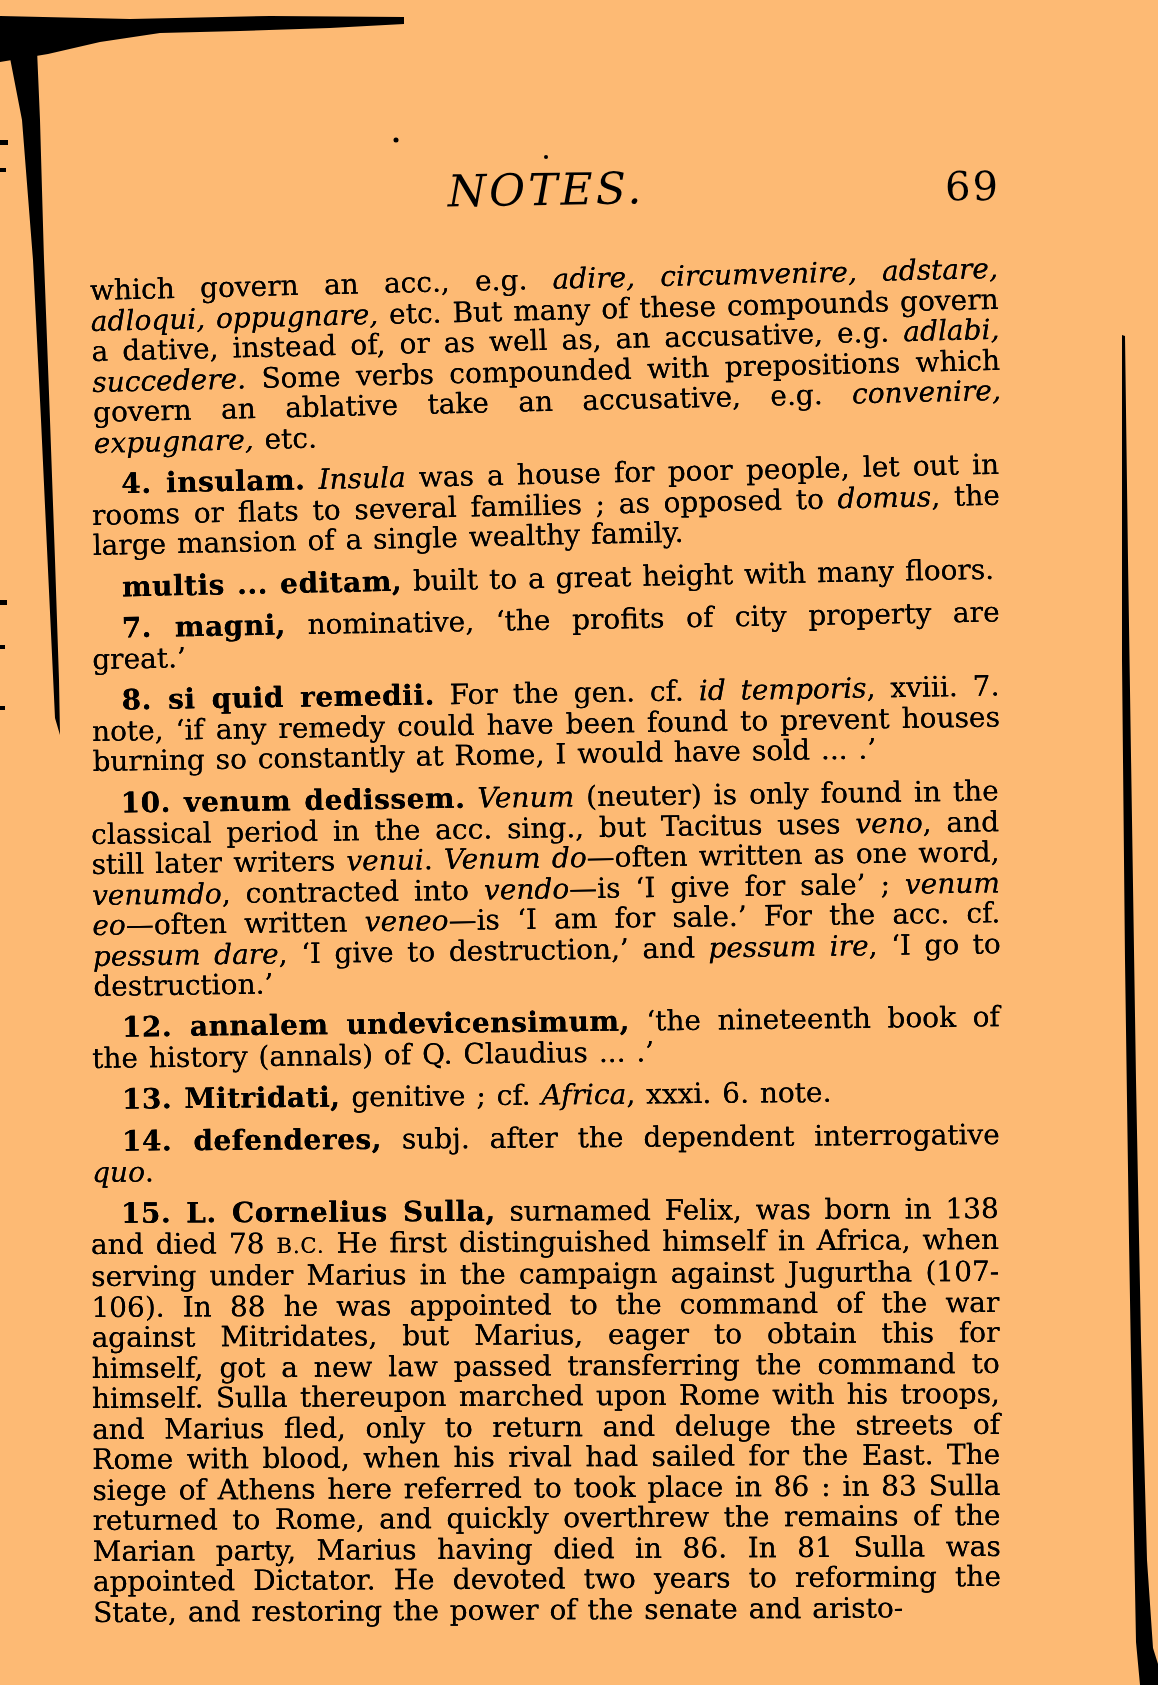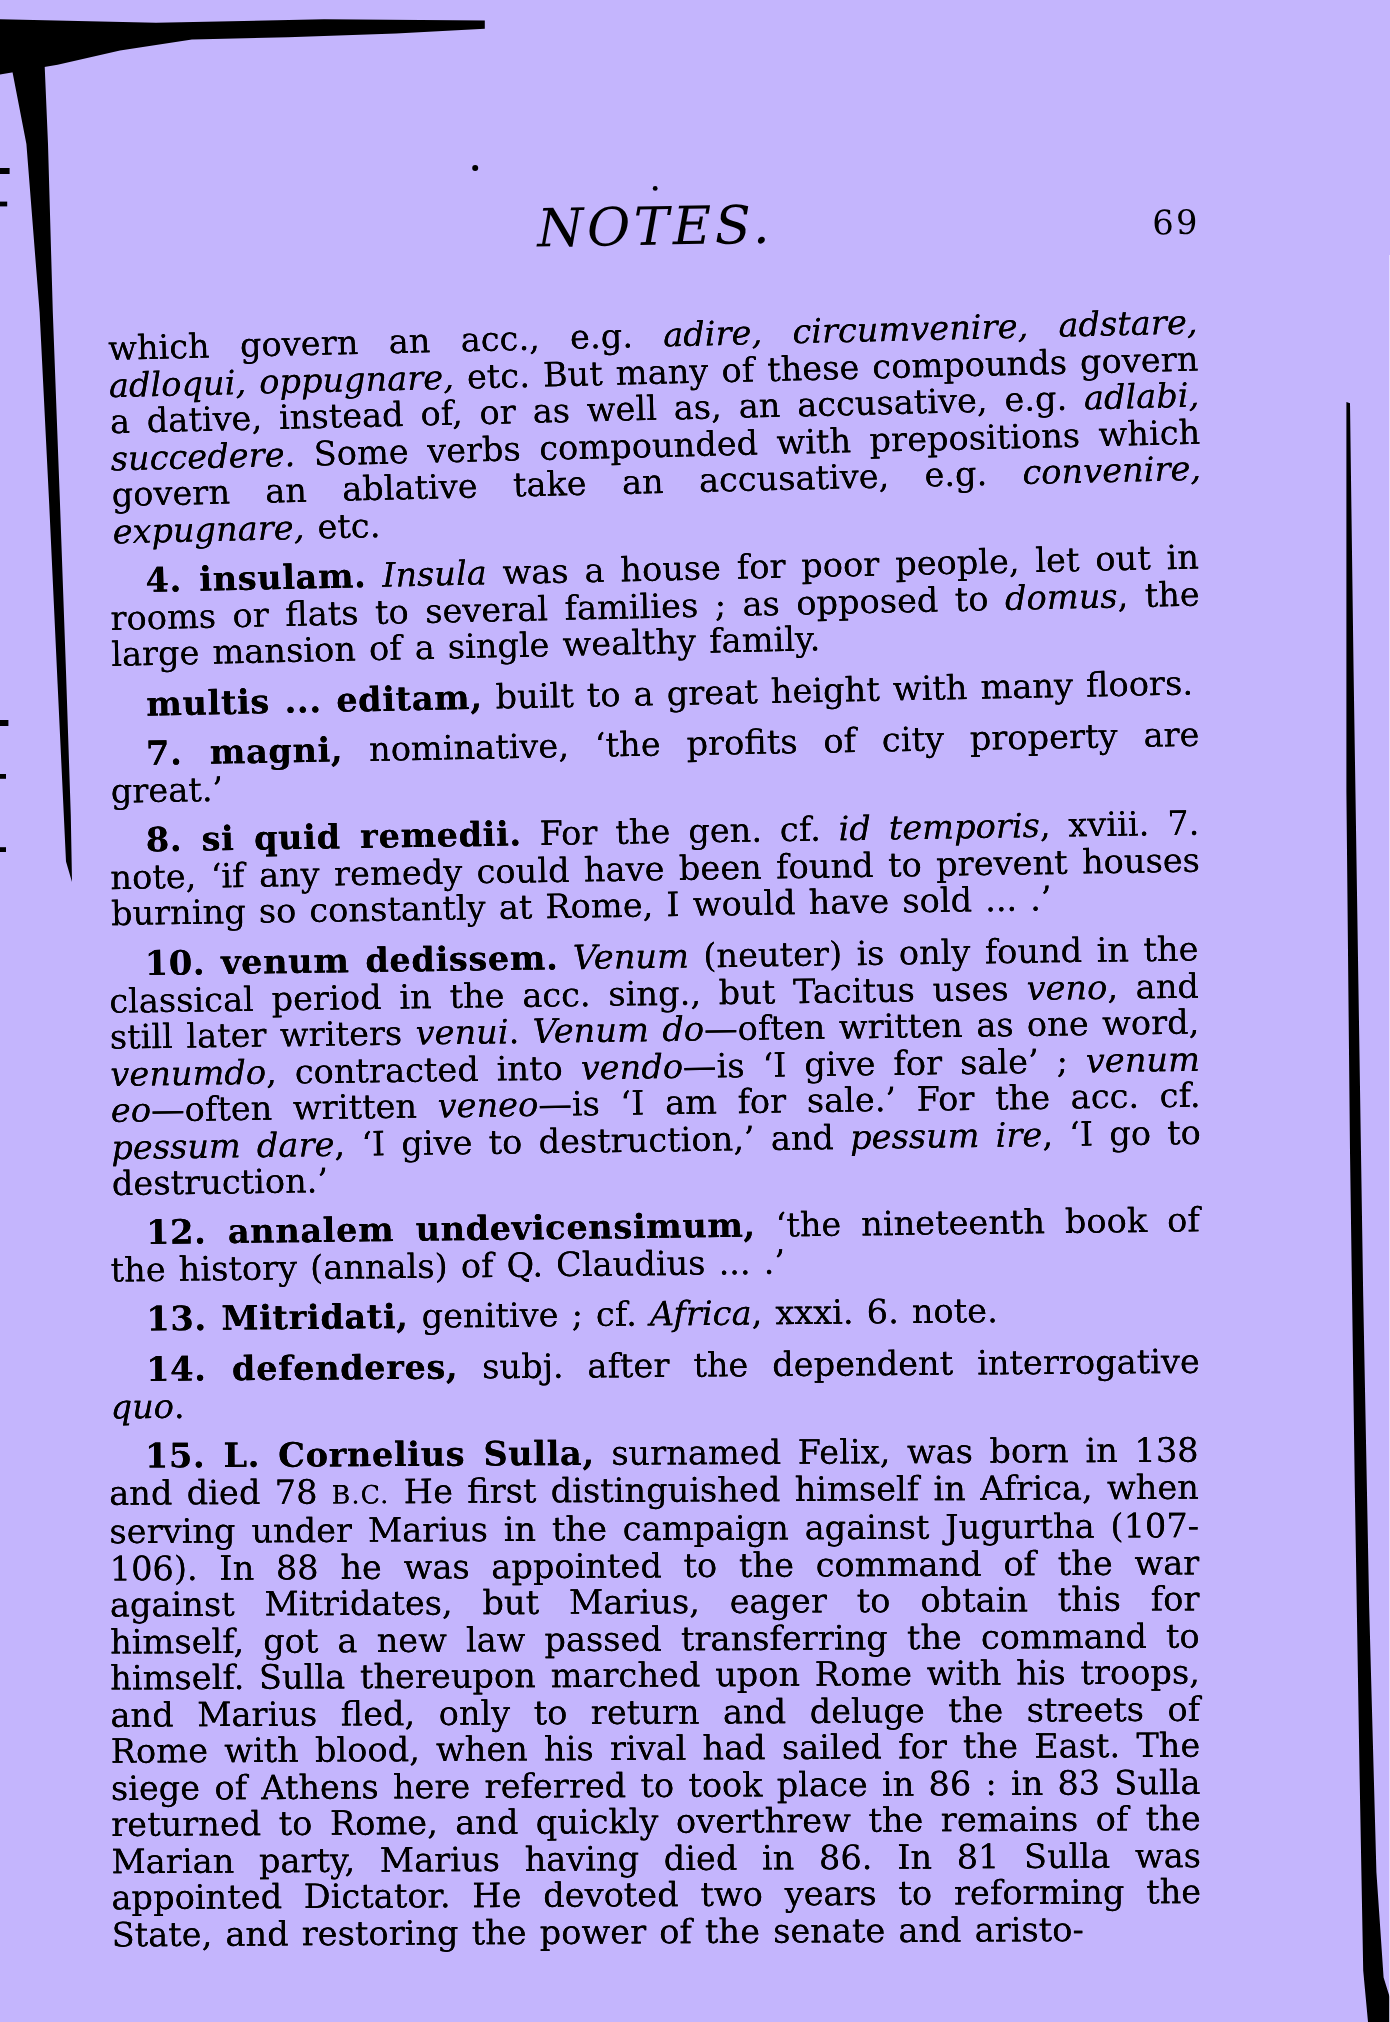--- a/index.html
+++ b/index.html
@@ -1,20 +1,20 @@
 <!DOCTYPE html>
 <html><head>
 <meta charset="utf-8">
 <style>
   html, body { margin: 0; padding: 0; background: #ffffff; }
   .page {
     position: relative;
     width: 1158px;
     height: 1685px;
-    background: #c4b5fd;
+    background: #fdba74;
     overflow: hidden;
     font-family: "DejaVu Serif", serif;
     color: #000000;
   }
   .artifacts {
     position: absolute;
     left: 0; top: 0;
     width: 1158px; height: 1685px;
     pointer-events: none;
   }
@@ -35,21 +35,21 @@
     text-align: center;
     font-style: italic;
     font-size: 44px;
     letter-spacing: 3px;
     line-height: 50px;
   }
   .pagenum {
     position: absolute;
     right: 0;
     top: 6px;
-    font-size: 28px;
+    font-size: 40px;
     line-height: 44px;
     letter-spacing: 2px;
   }
   .para {
     margin: 0 0 11px 0;
     font-size: 28px;
     line-height: 30.5px;
     text-align: justify;
     transform-origin: 0 50%;
     text-shadow: 0 0 0.5px currentColor;

